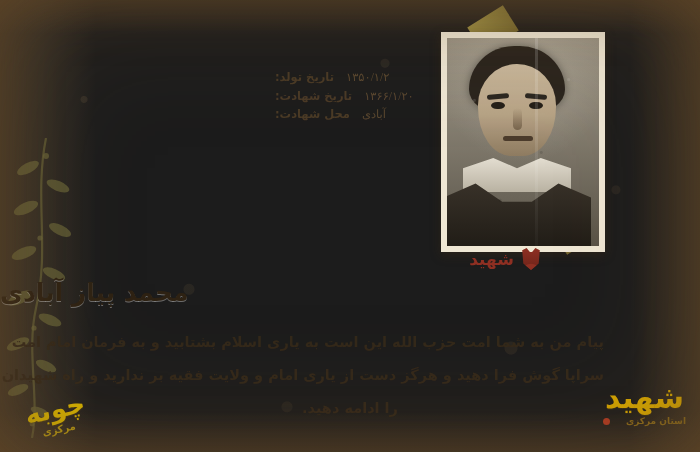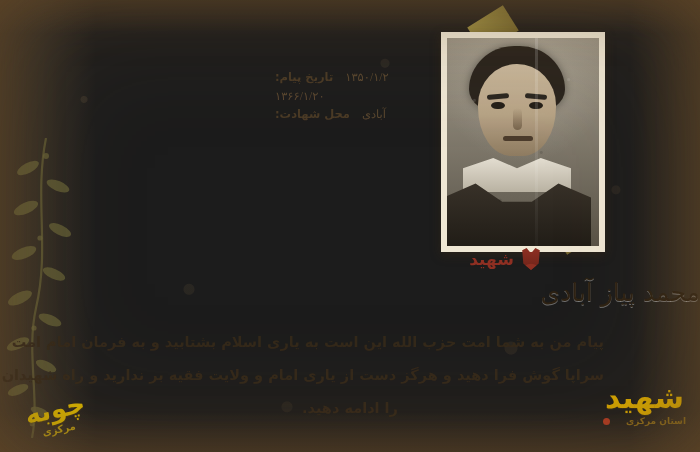--- a/index.html
+++ b/index.html
@@ -221,24 +221,24 @@
       radial-gradient(circle at 50% 120%, #8e2f22 0 10px, transparent 11px),
       linear-gradient(180deg,#8e2f22,#6d2319);
     clip-path: polygon(10% 10%, 30% 0%, 45% 18%, 55% 18%, 70% 0%, 90% 10%, 85% 70%, 50% 100%, 15% 70%);
   }
 
   
   .name {
     position: absolute;
     left: 0; right: 0;
     top: 278px;
-    text-align: right;
+    text-align: left;
     color: #2e2213;
     font-size: 25px;
-    font-weight: normal;
+    font-weight: bold;
     letter-spacing: .5px;
     text-shadow: 0 1px 0 rgba(255,255,255,.35);
   }
 
   
   .message {
     position: absolute;
     left: 96px;
     right: 96px;
     top: 326px;
@@ -359,24 +359,25 @@
       <div class="ph-mouth"></div>
       <div class="ph-collar"></div>
       <div class="ph-jacket"></div>
       <div class="ph-scratch"></div>
       <div class="ph-grain"></div>
     </div>
   </div>
 
   <div class="info">
     <div class="row">
-      <span class="lbl">تاریخ پیام:</span>
+      <span class="lbl">تاریخ تولد:</span>
       <span class="val">۱۳۵۰/۱/۲</span>
     </div>
     <div class="row">
+      <span class="lbl">تاریخ شهادت:</span>
       <span class="val">۱۳۶۶/۱/۲۰</span>
     </div>
     <div class="row">
       <span class="lbl">محل شهادت:</span>
       <span class="val">آبادی</span>
     </div>
   </div>
 
   <div class="shahid">
     <span class="word">شهید</span>

